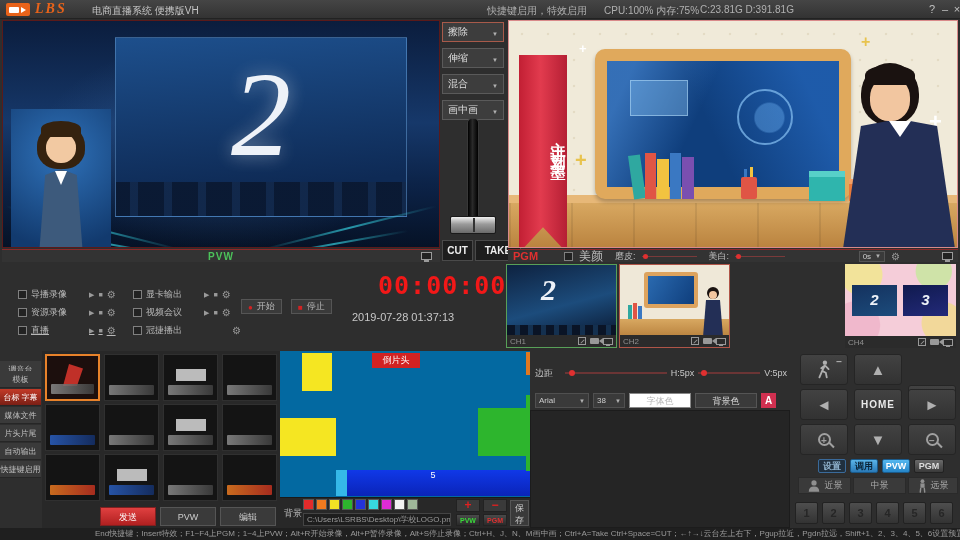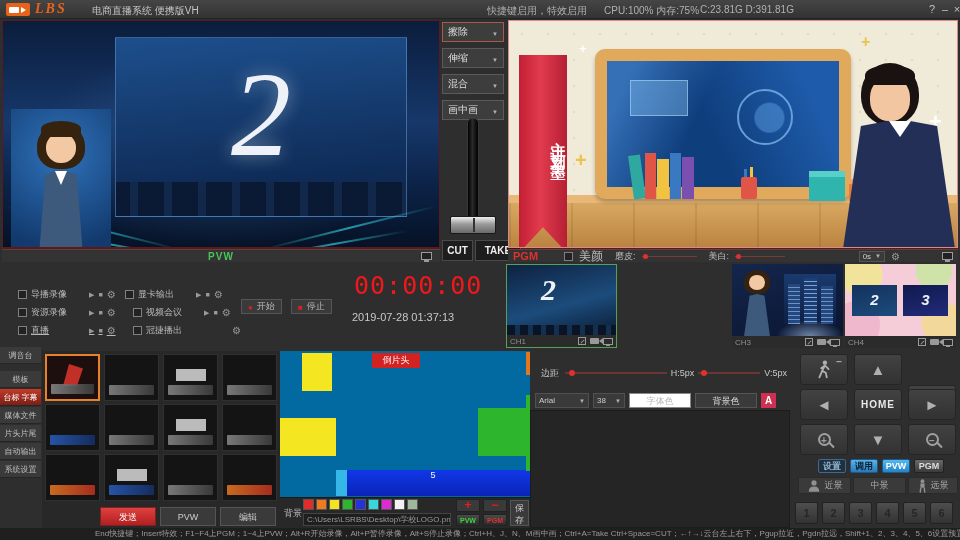--- a/index.html
+++ b/index.html
@@ -89,21 +89,21 @@
   .marquee{left:0;top:263px;width:505px;height:13px;font-size:8px;color:#9a9a9a;line-height:13px;padding-left:100px;white-space:nowrap;overflow:hidden;}
   .rrow{height:12px;display:flex;align-items:center;gap:4px;font-size:9px;color:#b8b8b8;}
   .rlabel{width:54px;}
   .ic-play::before{content:"▶";font-size:7px;color:#9a9a9a;}
   .ic-stop::before{content:"■";font-size:7px;color:#9a9a9a;}
   .ic-gear::before{content:"⚙";font-size:10px;color:#9a9a9a;}
   .ic-sp{width:10px;display:inline-block;}
   .tbtn{height:15px;background:#3a3a3a;border:1px solid #555;color:#bbb;font-size:9px;display:flex;align-items:center;gap:4px;padding:0 6px;}
   .dot-red::before{content:"●";color:#d22222;font-size:8px;}
   .sq-red::before{content:"■";color:#d22222;font-size:8px;}
-  .clock{font-family:"DejaVu Sans Mono",monospace;font-weight:normal;font-size:25px;color:#f21818;letter-spacing:1px;}
+  .clock{font-family:"DejaVu Sans Mono",monospace;font-weight:bold;font-size:25px;color:#f21818;letter-spacing:1px;margin-left:24px;}
   .datetime{font-size:11px;color:#c8c8c8;}
 
   
   .ch{top:264px;width:111px;height:84px;background:#111;}
   .ch-thumb{left:0;top:0;width:100%;height:72px;overflow:hidden;}
   .ch-bar{left:0;bottom:0;width:100%;height:12px;background:#2b2b2b;display:flex;align-items:center;gap:4px;padding:0 3px;font-size:8px;color:#909090;}
   .ch-bar .grow{flex-grow:1;}
   .ic-swap{width:8px;height:8px;border:1px solid #999;position:relative;}
   .ic-swap::after{content:"";position:absolute;left:1px;top:3px;width:5px;height:1px;background:#999;transform:rotate(-45deg);}
   .ic-cam{width:9px;height:6px;background:#999;border-radius:1px;position:relative;}
@@ -286,21 +286,21 @@
     <span class="ic-stop"></span>
     <span class="ic-gear"></span>
   </div>
   <div class="abs rrow" style="left:18px;top:324px;text-decoration:underline;">
     <span class="chk"></span>
     <span class="rlabel">直播</span>
     <span class="ic-play"></span>
     <span class="ic-stop"></span>
     <span class="ic-gear"></span>
   </div>
-  <div class="abs rrow" style="left:125px;top:288px;">
+  <div class="abs rrow" style="left:133px;top:288px;">
     <span class="chk"></span>
     <span class="rlabel">显卡输出</span>
     <span class="ic-play"></span>
     <span class="ic-stop"></span>
     <span class="ic-gear"></span>
   </div>
   <div class="abs rrow" style="left:133px;top:306px;">
     <span class="chk"></span>
     <span class="rlabel">视频会议</span>
     <span class="ic-play"></span>
@@ -332,34 +332,33 @@
       <div class="abs" style="left:0;bottom:0;width:100%;height:12px;background:repeating-linear-gradient(90deg,#0a1426 0 8px,#14304f 8px 13px);"></div>
     </div>
     <div class="abs ch-bar">
       <span>CH1</span>
         <span class="grow"></span>
       <span class="ic-swap"></span>
       <span class="ic-cam"></span>
       <span class="mon-icon-sm"></span>
     </div>
   </div>
-  <div class="abs ch" style="left:732px;">
-    <div class="abs ch-thumb" style="background:linear-gradient(160deg,#14264d,#0a1530);">
-      <div class="abs" style="left:12px;top:6px;width:26px;height:24px;border-radius:50% 50% 42% 42%;background:#35220f;"></div>
-      <div class="abs" style="left:17px;top:11px;width:16px;height:15px;border-radius:48%;background:#f2c9a2;"></div>
-      <div class="abs" style="left:8px;top:30px;width:34px;height:42px;background:#3d5a7c;clip-path:polygon(12% 100%,28% 4%,50% 0,72% 4%,88% 100%);"></div>
-      <div class="abs" style="left:52px;top:10px;width:52px;height:50px;background:linear-gradient(#1b3a6e,#0d1f44);">
-        <div class="abs" style="left:4px;top:10px;width:12px;height:40px;background:repeating-linear-gradient(#24487e 0 3px,#6a92c8 3px 4px);"></div>
-        <div class="abs" style="left:20px;top:4px;width:13px;height:46px;background:repeating-linear-gradient(#1e3f72 0 3px,#7aa2d8 3px 4px);"></div>
-        <div class="abs" style="left:37px;top:12px;width:12px;height:38px;background:repeating-linear-gradient(#24487e 0 3px,#6a92c8 3px 4px);"></div>
-      </div>
-      <div class="abs" style="left:44px;bottom:0;width:68px;height:16px;background:radial-gradient(ellipse at 50% 100%, rgba(190,220,255,.55), transparent 70%);"></div>
+  <div class="abs ch" style="left:619px;border:1px solid #b05548;">
+    <div class="abs ch-thumb" style="background:#efe8d8;">
+      <div class="abs" style="left:24px;top:7px;width:54px;height:36px;border:4px solid #dda35e;border-radius:3px;background:linear-gradient(120deg,#2a6ab0,#0f3e7c);"></div>
+      <div class="abs" style="left:0;top:54px;width:100%;height:18px;background:linear-gradient(#d8a861,#b9823e);"></div>
+      <div class="abs" style="left:8px;top:40px;width:4px;height:14px;background:#2fa8a0;"></div>
+      <div class="abs" style="left:13px;top:38px;width:4px;height:16px;background:#e05545;"></div>
+      <div class="abs" style="left:18px;top:41px;width:4px;height:13px;background:#3a78c2;"></div>
+      <div class="abs" style="left:87px;top:22px;width:12px;height:12px;border-radius:50%;background:#1a1210;"></div>
+      <div class="abs" style="left:89px;top:26px;width:8px;height:8px;border-radius:50%;background:#f2c6a0;"></div>
+      <div class="abs" style="left:83px;top:35px;width:20px;height:37px;background:#232f56;clip-path:polygon(15% 0,85% 0,100% 100%,0 100%);"></div>
     </div>
     <div class="abs ch-bar">
-      <span>CH3</span>
+      <span>CH2</span>
         <span class="grow"></span>
       <span class="ic-swap"></span>
       <span class="ic-cam"></span>
       <span class="mon-icon-sm"></span>
     </div>
   </div>
   <div class="abs ch" style="left:845px;">
     <div class="abs ch-thumb" style="background:
       radial-gradient(circle at 15% 15%, #f2e39a 0 18%, transparent 19%),
       radial-gradient(circle at 80% 10%, #cfe3a8 0 16%, transparent 17%),
@@ -371,27 +370,27 @@
     </div>
     <div class="abs ch-bar">
       <span>CH4</span>
         <span class="grow"></span>
       <span class="ic-swap"></span>
       <span class="ic-cam"></span>
       <span class="mon-icon-sm"></span>
     </div>
   </div>
 
-  <div class="abs side-tab" style="top:347px;">调音台</div>
+  <div class="abs side-tab" style="top:361px;">调音台</div>
   <div class="abs side-tab" style="top:371px;">模板</div>
   <div class="abs side-tab active" style="top:389px;">台标 字幕</div>
   <div class="abs side-tab" style="top:407px;">媒体文件</div>
   <div class="abs side-tab" style="top:425px;">片头片尾</div>
   <div class="abs side-tab" style="top:443px;">自动输出</div>
-  <div class="abs side-tab" style="top:461px;">系统设置</div>
+  <div class="abs side-tab" style="top:461px;">快捷键启用</div>
 
   <div class="abs tmpl-panel">
     <div class="tcell sel" style="left:3px;top:3px;"></div>
     <div class="tcell" style="left:62px;top:3px;"></div>
     <div class="tcell banner" style="left:121px;top:3px;"></div>
     <div class="tcell" style="left:180px;top:3px;"></div>
     <div class="tcell blue" style="left:3px;top:53px;"></div>
     <div class="tcell" style="left:62px;top:53px;"></div>
     <div class="tcell banner" style="left:121px;top:53px;"></div>
     <div class="tcell" style="left:180px;top:53px;"></div>
@@ -429,21 +428,21 @@
     <div class="abs swatch" style="left: 127px; background: rgb(159, 183, 154);"></div>
     <div class="abs path-box" style="left:23px;top:15px;width:148px;height:13px;">C:\Users\LSRBS\Desktop\学校LOGO.png</div>
     <div class="abs pm-btn" style="left:176px;top:1px;">+</div>
     <div class="abs pm-btn" style="left:203px;top:1px;">−</div>
     <div class="abs sm-out" style="left:176px;top:16px;color:#3ad83a;">PVW</div>
     <div class="abs sm-out" style="left:203px;top:16px;color:#e03030;">PGM</div>
     <div class="abs" style="left:230px;top:2px;width:19px;height:26px;background:#3a3a3a;border:1px solid #555;color:#ccc;font-size:9px;text-align:center;line-height:12px;padding-top:1px;">保存</div>
   </div>
 
   <div class="cap-row abs" style="top:368px;height:10px;">
-    <span style="width:30px;text-align:center;">边距</span>
+    <span style="width:30px;">边距</span>
     <span class="cap-track" style="width:102px;">
         <span class="cap-dot" style="left:4px;"></span>
       </span>
     <span style="margin:0 4px;">H:5px</span>
     <span class="cap-track" style="width:62px;">
         <span class="cap-dot" style="left:3px;"></span>
       </span>
     <span style="margin-left:4px;">V:5px</span>
   </div>
   <div class="cap-row abs" style="top:393px;height:15px;gap:4px;">

